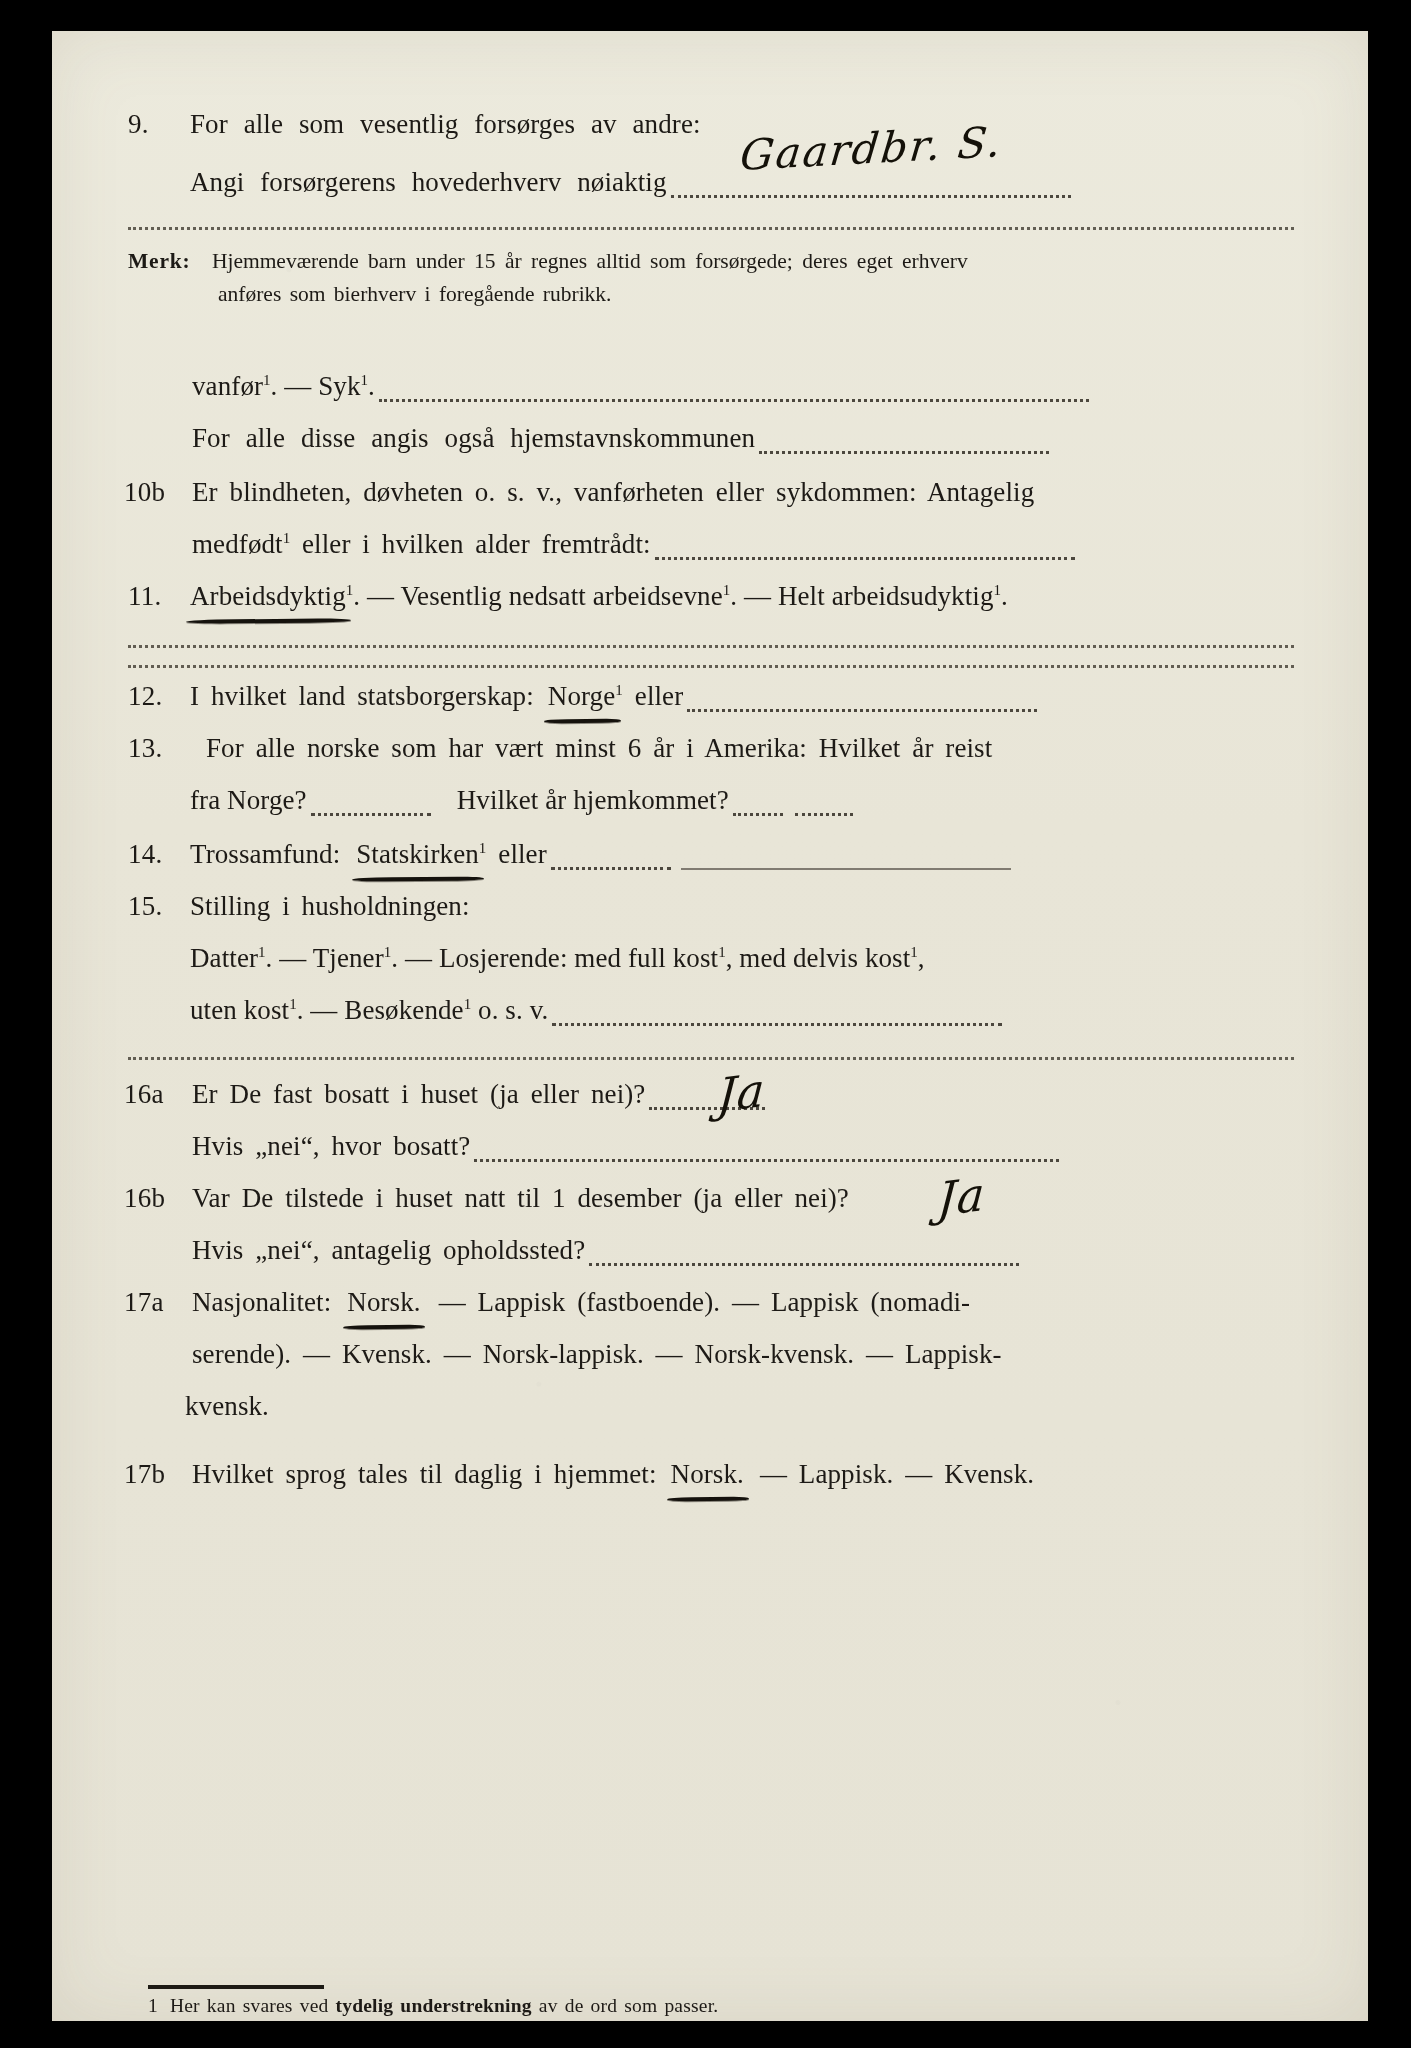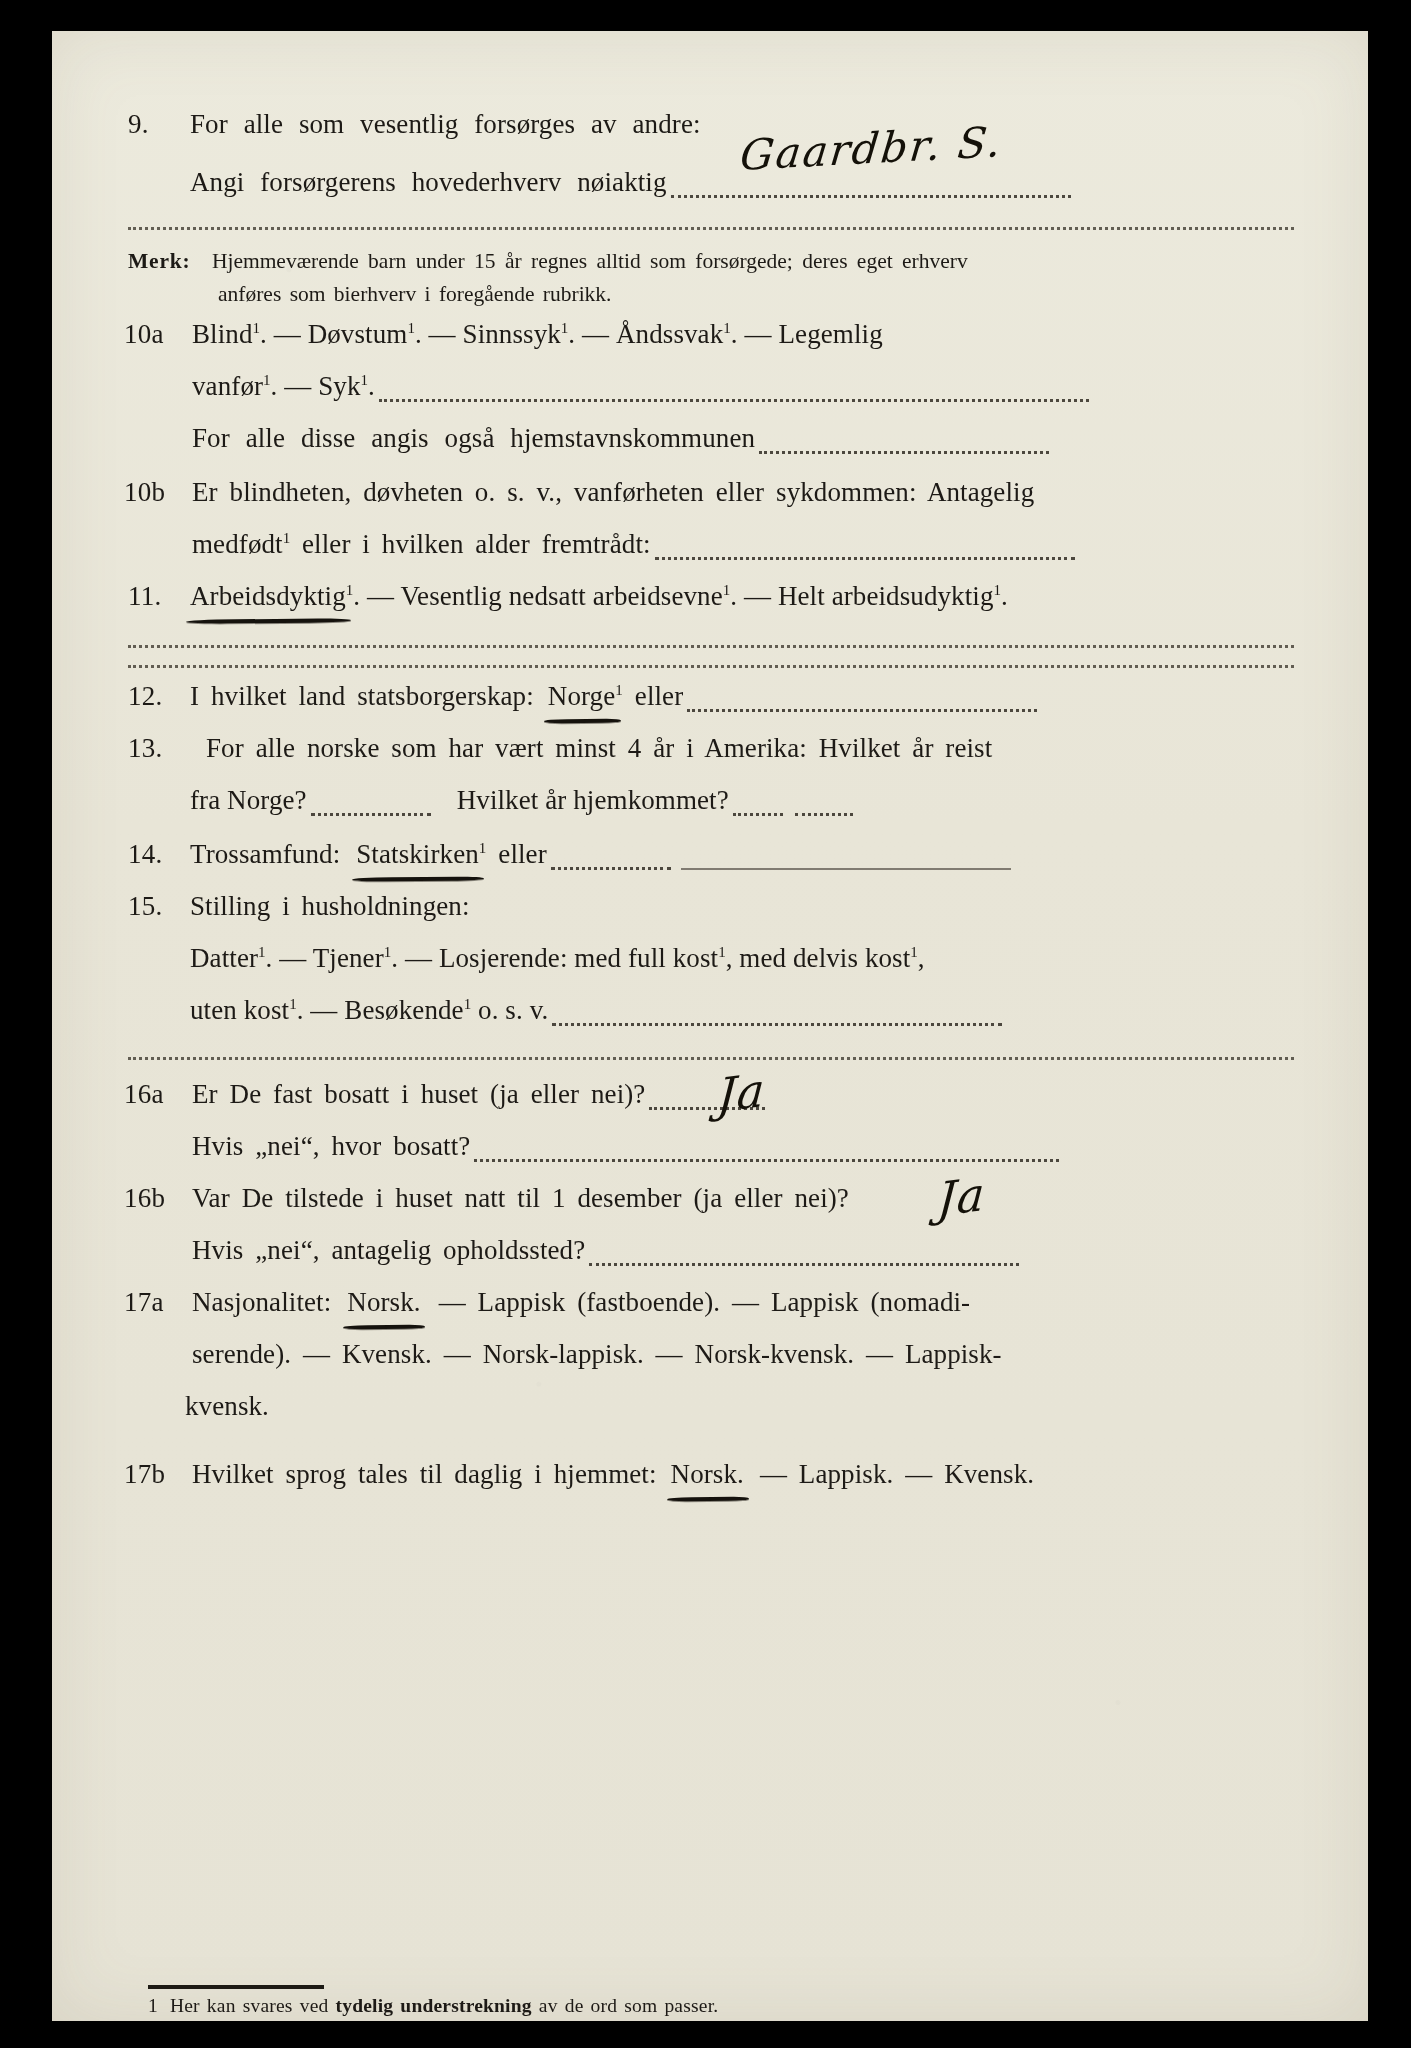--- a/index.html
+++ b/index.html
@@ -184,24 +184,20 @@
     <span class="hand ink1" style="left:686px; top:100px;">Gaardbr. S.</span>
 
     <div class="divider" style="top:196px;"></div>
 
     <div class="merk" style="top:214px;">
       <span class="lbl">Merk:</span>
       <span class="l1" style="margin-left:16px;">Hjemmeværende barn under 15 år regnes alltid som forsørgede; deres eget erhverv</span>
       <span class="l2">anføres som bierhverv i foregående rubrikk.</span>
     </div>
 
-    <div class="q" style="left:72px; top:288px;">
-      <span class="num wide">10a</span>
-      <span class="txt"><span>Blind</span><span><sup class="fn">1</sup></span><span>. —  Døvstum</span><sup class="fn">1</sup><span>. —  Sinnssyk</span><sup class="fn">1</sup><span>. —  Åndssvak</span><sup class="fn">1</sup><span>. —  Legemlig</span></span>
-    </div>
 
     <div class="q" style="left:72px; top:340px; width:1170px;">
       <span class="num wide"></span>
       <span class="txt"><span>vanfør</span><sup class="fn">1</sup><span>. —  Syk</span><sup class="fn">1</sup><span>.</span></span>
       <span class="dots" style="width:710px;"></span>
     </div>
 
     <div class="q" style="left:72px; top:392px; width:1170px;">
       <span class="num wide"></span>
       <span class="txt sp2">For alle disse angis også hjemstavnskommunen</span>
@@ -230,21 +226,21 @@
     <div class="q" style="left:76px; top:650px; width:1170px;">
       <span class="num">12.</span>
       <span class="txt sp">I hvilket land statsborgerskap:</span>
       <span class="txt" style="margin-left:14px;"><span class="ul">Norge</span><sup class="fn">1</sup></span>
       <span class="txt" style="margin-left:12px;">eller</span>
       <span class="dots" style="width:350px;"></span>
     </div>
 
     <div class="q" style="left:76px; top:702px;gap:16px;">
       <span class="num">13.</span>
-      <span class="txt sp">For alle norske som har vært minst 4 år i Amerika: Hvilket år reist</span>
+      <span class="txt sp">For alle norske som har vært minst 6 år i Amerika: Hvilket år reist</span>
     </div>
 
     <div class="q" style="left:76px; top:754px;">
       <span class="num"></span>
       <span class="txt">fra Norge?</span>
       <span class="dots" style="width:120px;"></span>
       <span class="txt" style="margin-left:26px;">Hvilket år hjemkommet?</span>
       <span class="dots" style="width:50px;"></span>
       <span class="dots" style="width:58px; margin-left:12px;"></span>
     </div>

